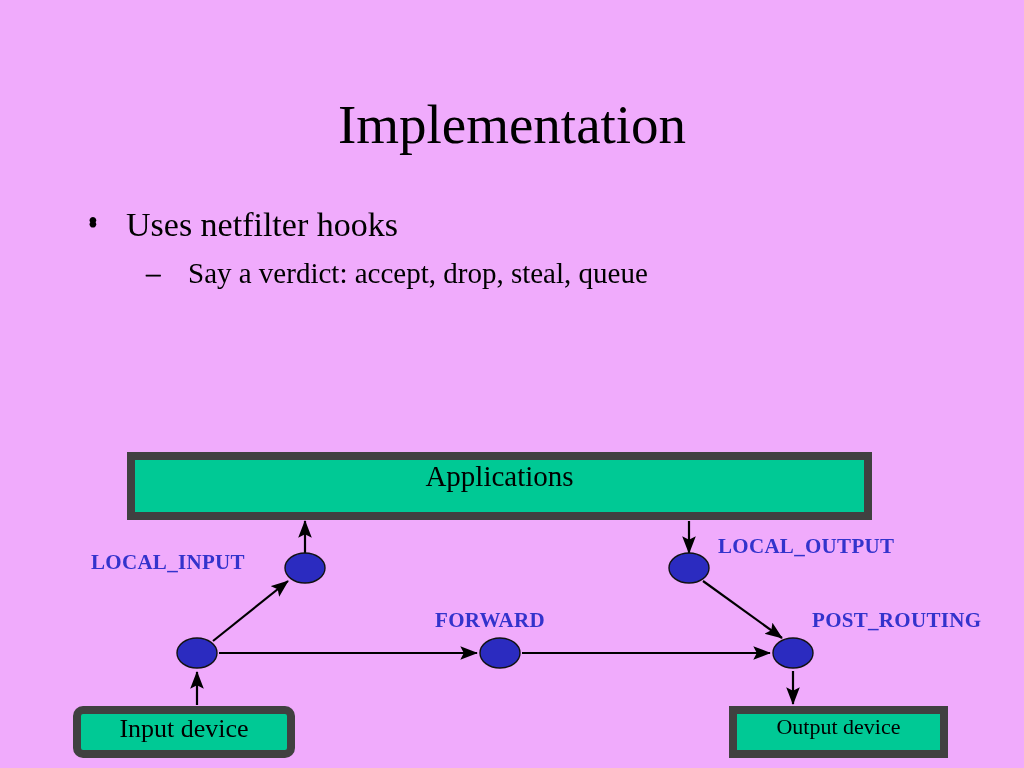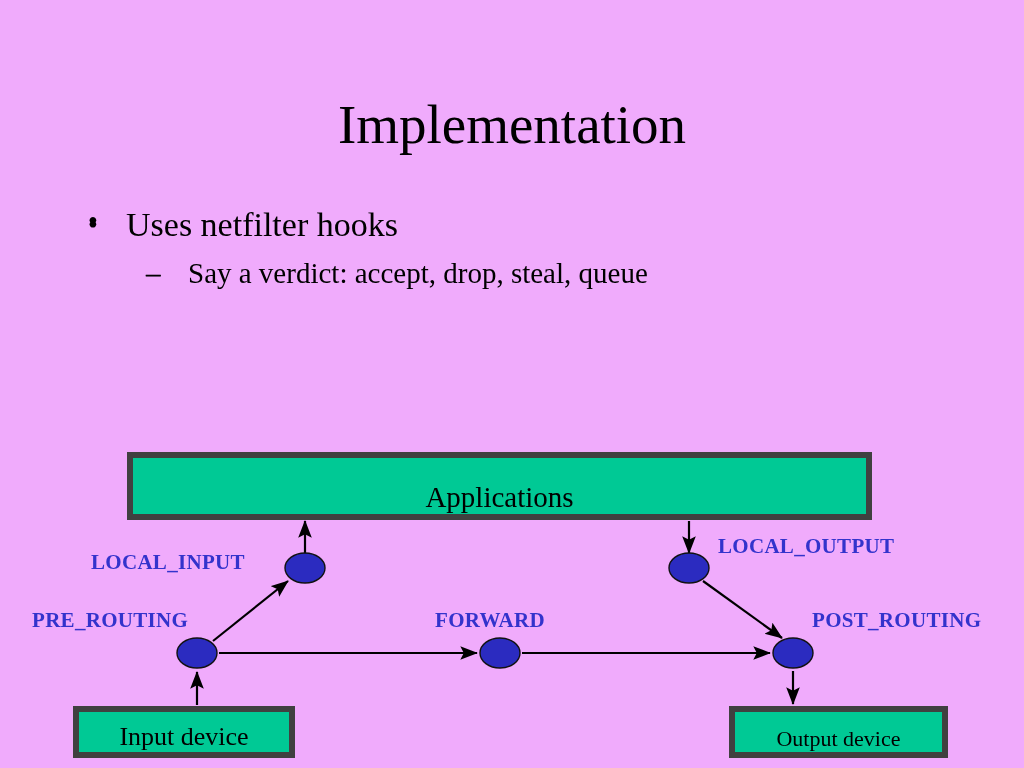--- a/index.html
+++ b/index.html
@@ -75,40 +75,41 @@
     top: 0;
     width: 1024px;
     height: 768px;
     pointer-events: none;
   }
   #diagram svg { display: block; }
 
   .gbox {
     position: absolute;
     background: #00c995;
-    border: 6px solid #404040;
+    border: 8px solid #404040;
     box-sizing: border-box;
     display: flex;
-    align-items: flex-end;
+    align-items: flex-start;
     justify-content: center;
     color: #000000;
   }
   #box-applications {
     left: 127px;
     top: 452px;
     width: 745px;
     height: 68px;
     font-size: 29px;
   }
   #box-input-device {
     left: 73px;
     top: 706px;
     width: 222px;
     height: 52px;
     font-size: 26px;
+    border-radius: 10px;
   }
   #box-output-device {
     left: 729px;
     top: 706px;
     width: 219px;
     height: 52px;
     font-size: 22px;
   }
 
   .hook-label {
@@ -194,17 +195,16 @@
         <ellipse cx="689" cy="568" rx="20" ry="15" fill="#2b2bc0" stroke="#111111" stroke-width="1.4"></ellipse>
         <ellipse cx="197" cy="653" rx="20" ry="15" fill="#2b2bc0" stroke="#111111" stroke-width="1.4"></ellipse>
         <ellipse cx="500" cy="653" rx="20" ry="15" fill="#2b2bc0" stroke="#111111" stroke-width="1.4"></ellipse>
         <ellipse cx="793" cy="653" rx="20" ry="15" fill="#2b2bc0" stroke="#111111" stroke-width="1.4"></ellipse>
       </g>
     </svg>
   </div>
 
   <div class="hook-label" id="label-local-input">LOCAL_INPUT</div>
   <div class="hook-label" id="label-local-output">LOCAL_OUTPUT</div>
-  <div class="hook-label" id="label-pre-routing">PRE_ROUTING</div>
   <div class="hook-label" id="label-forward">FORWARD</div>
   <div class="hook-label" id="label-post-routing">POST_ROUTING</div>
 
 </div>
 
 </body></html>

